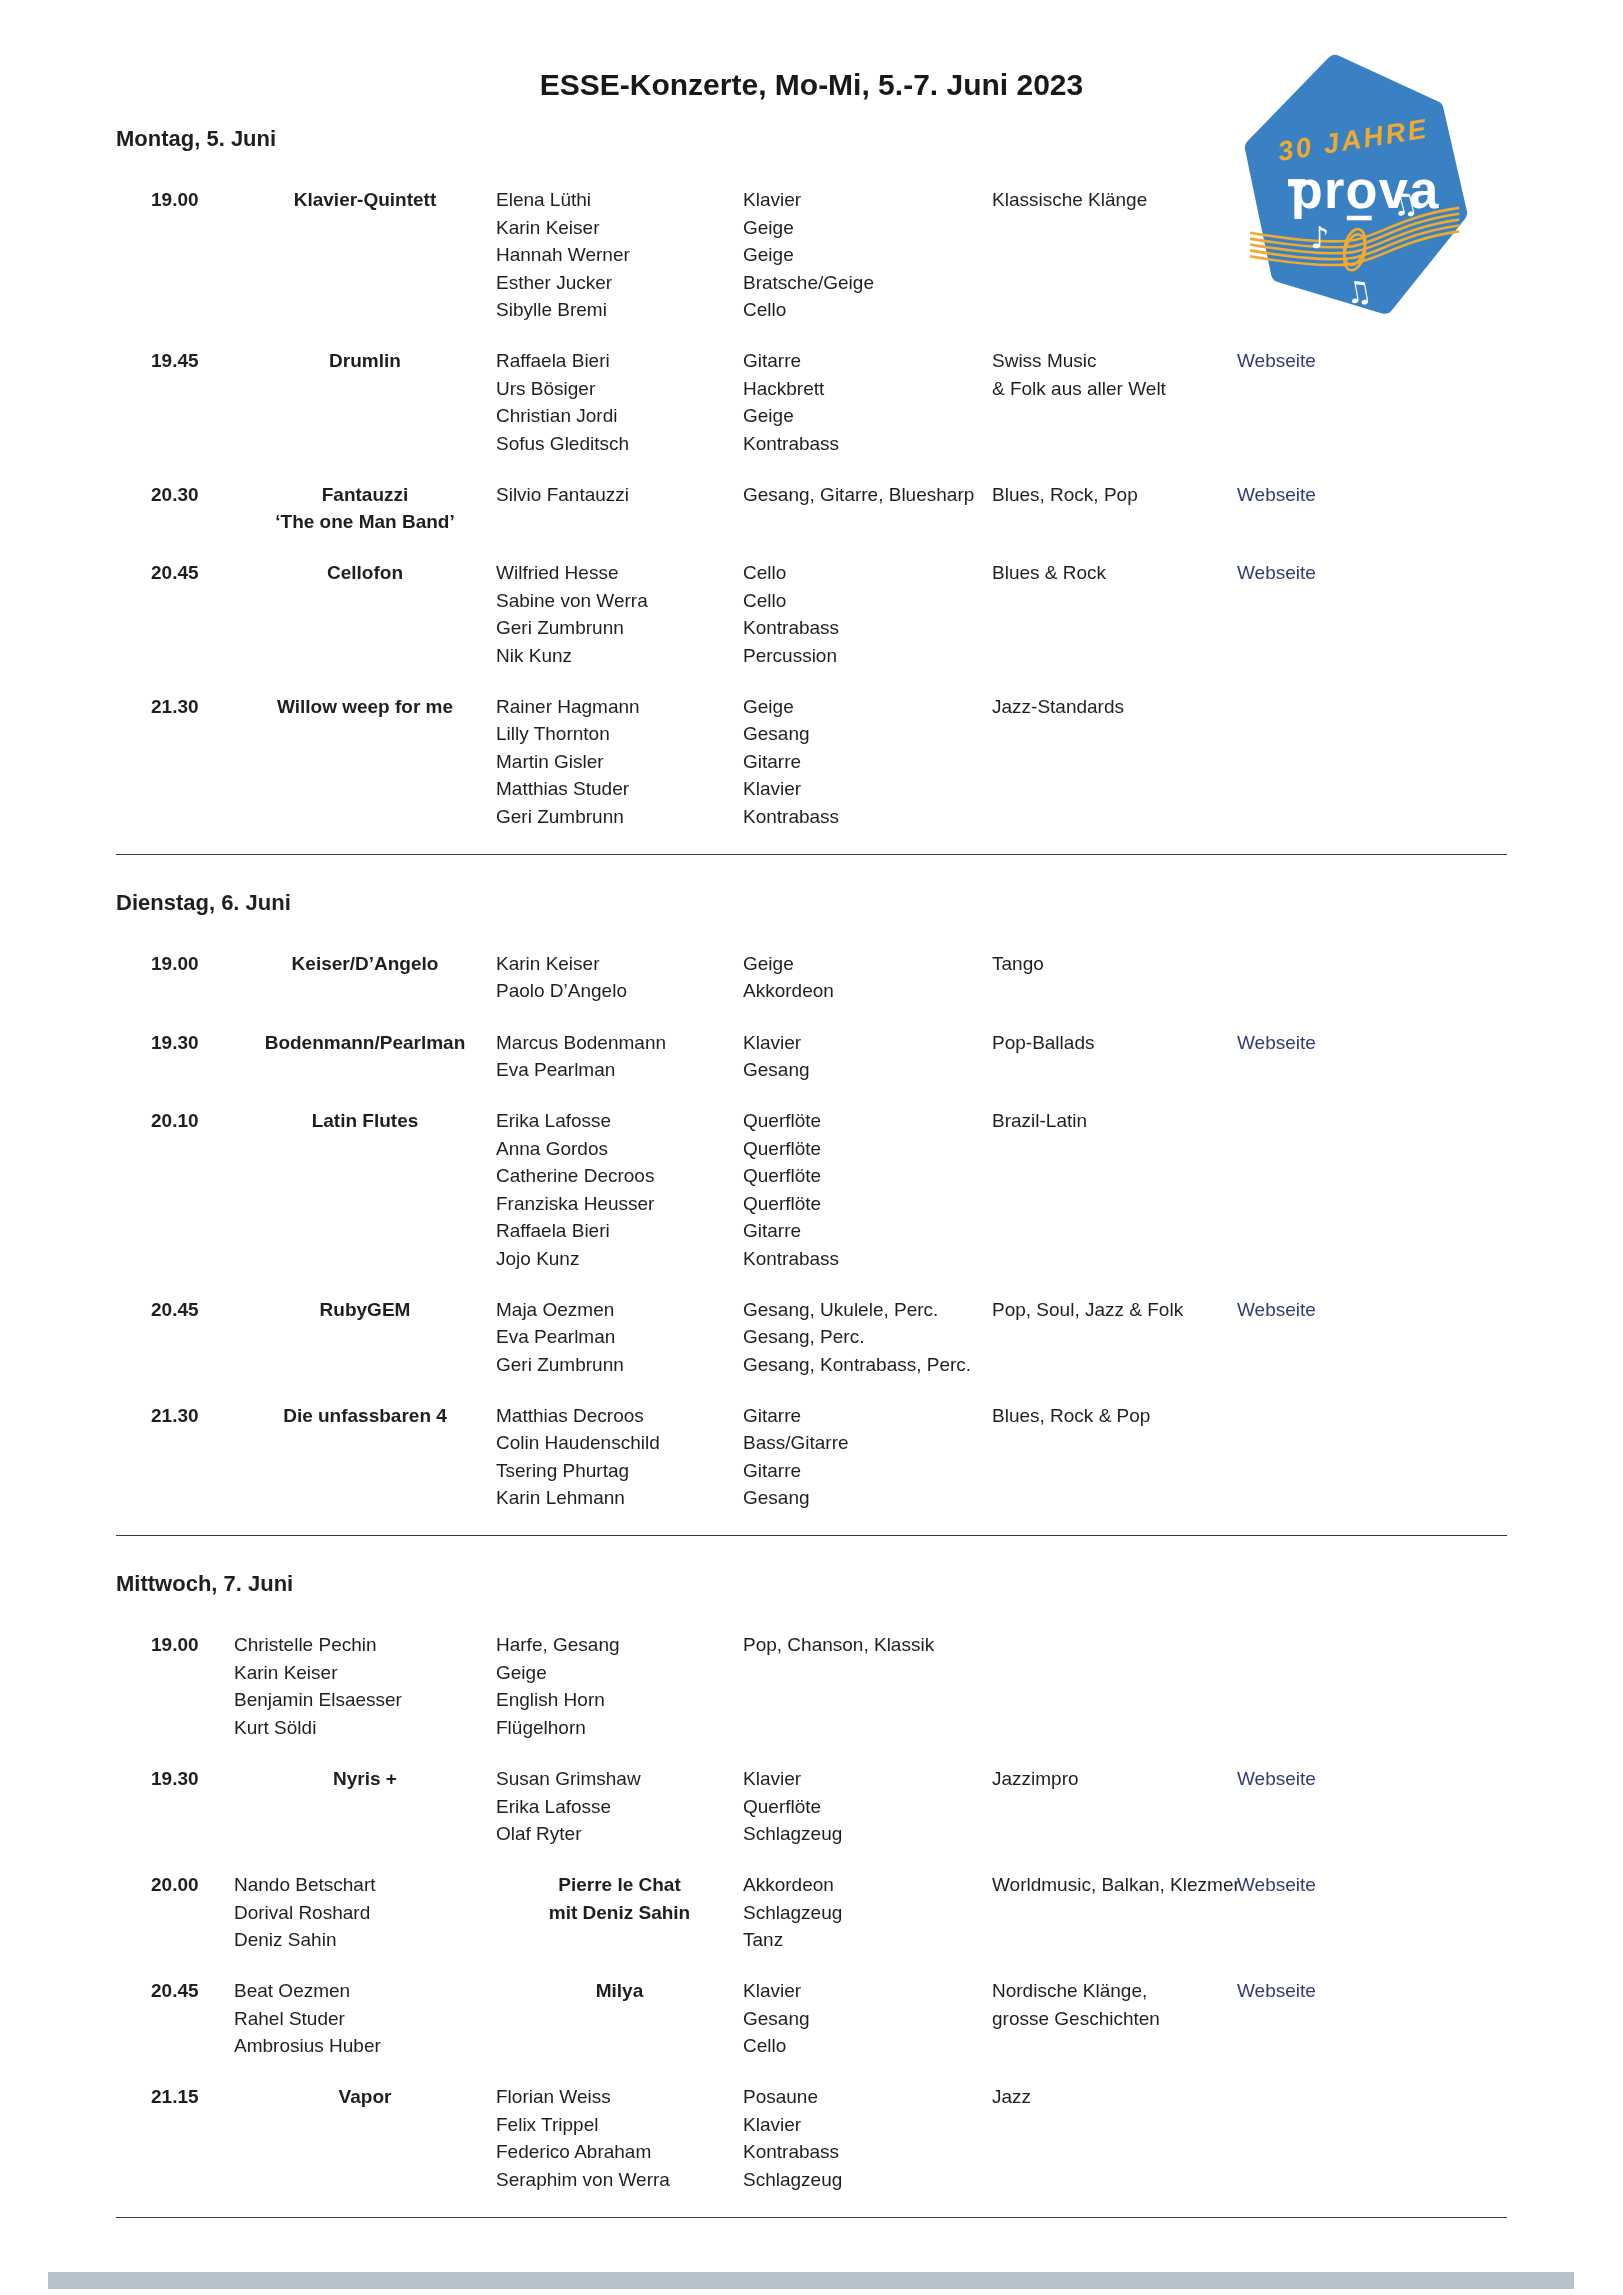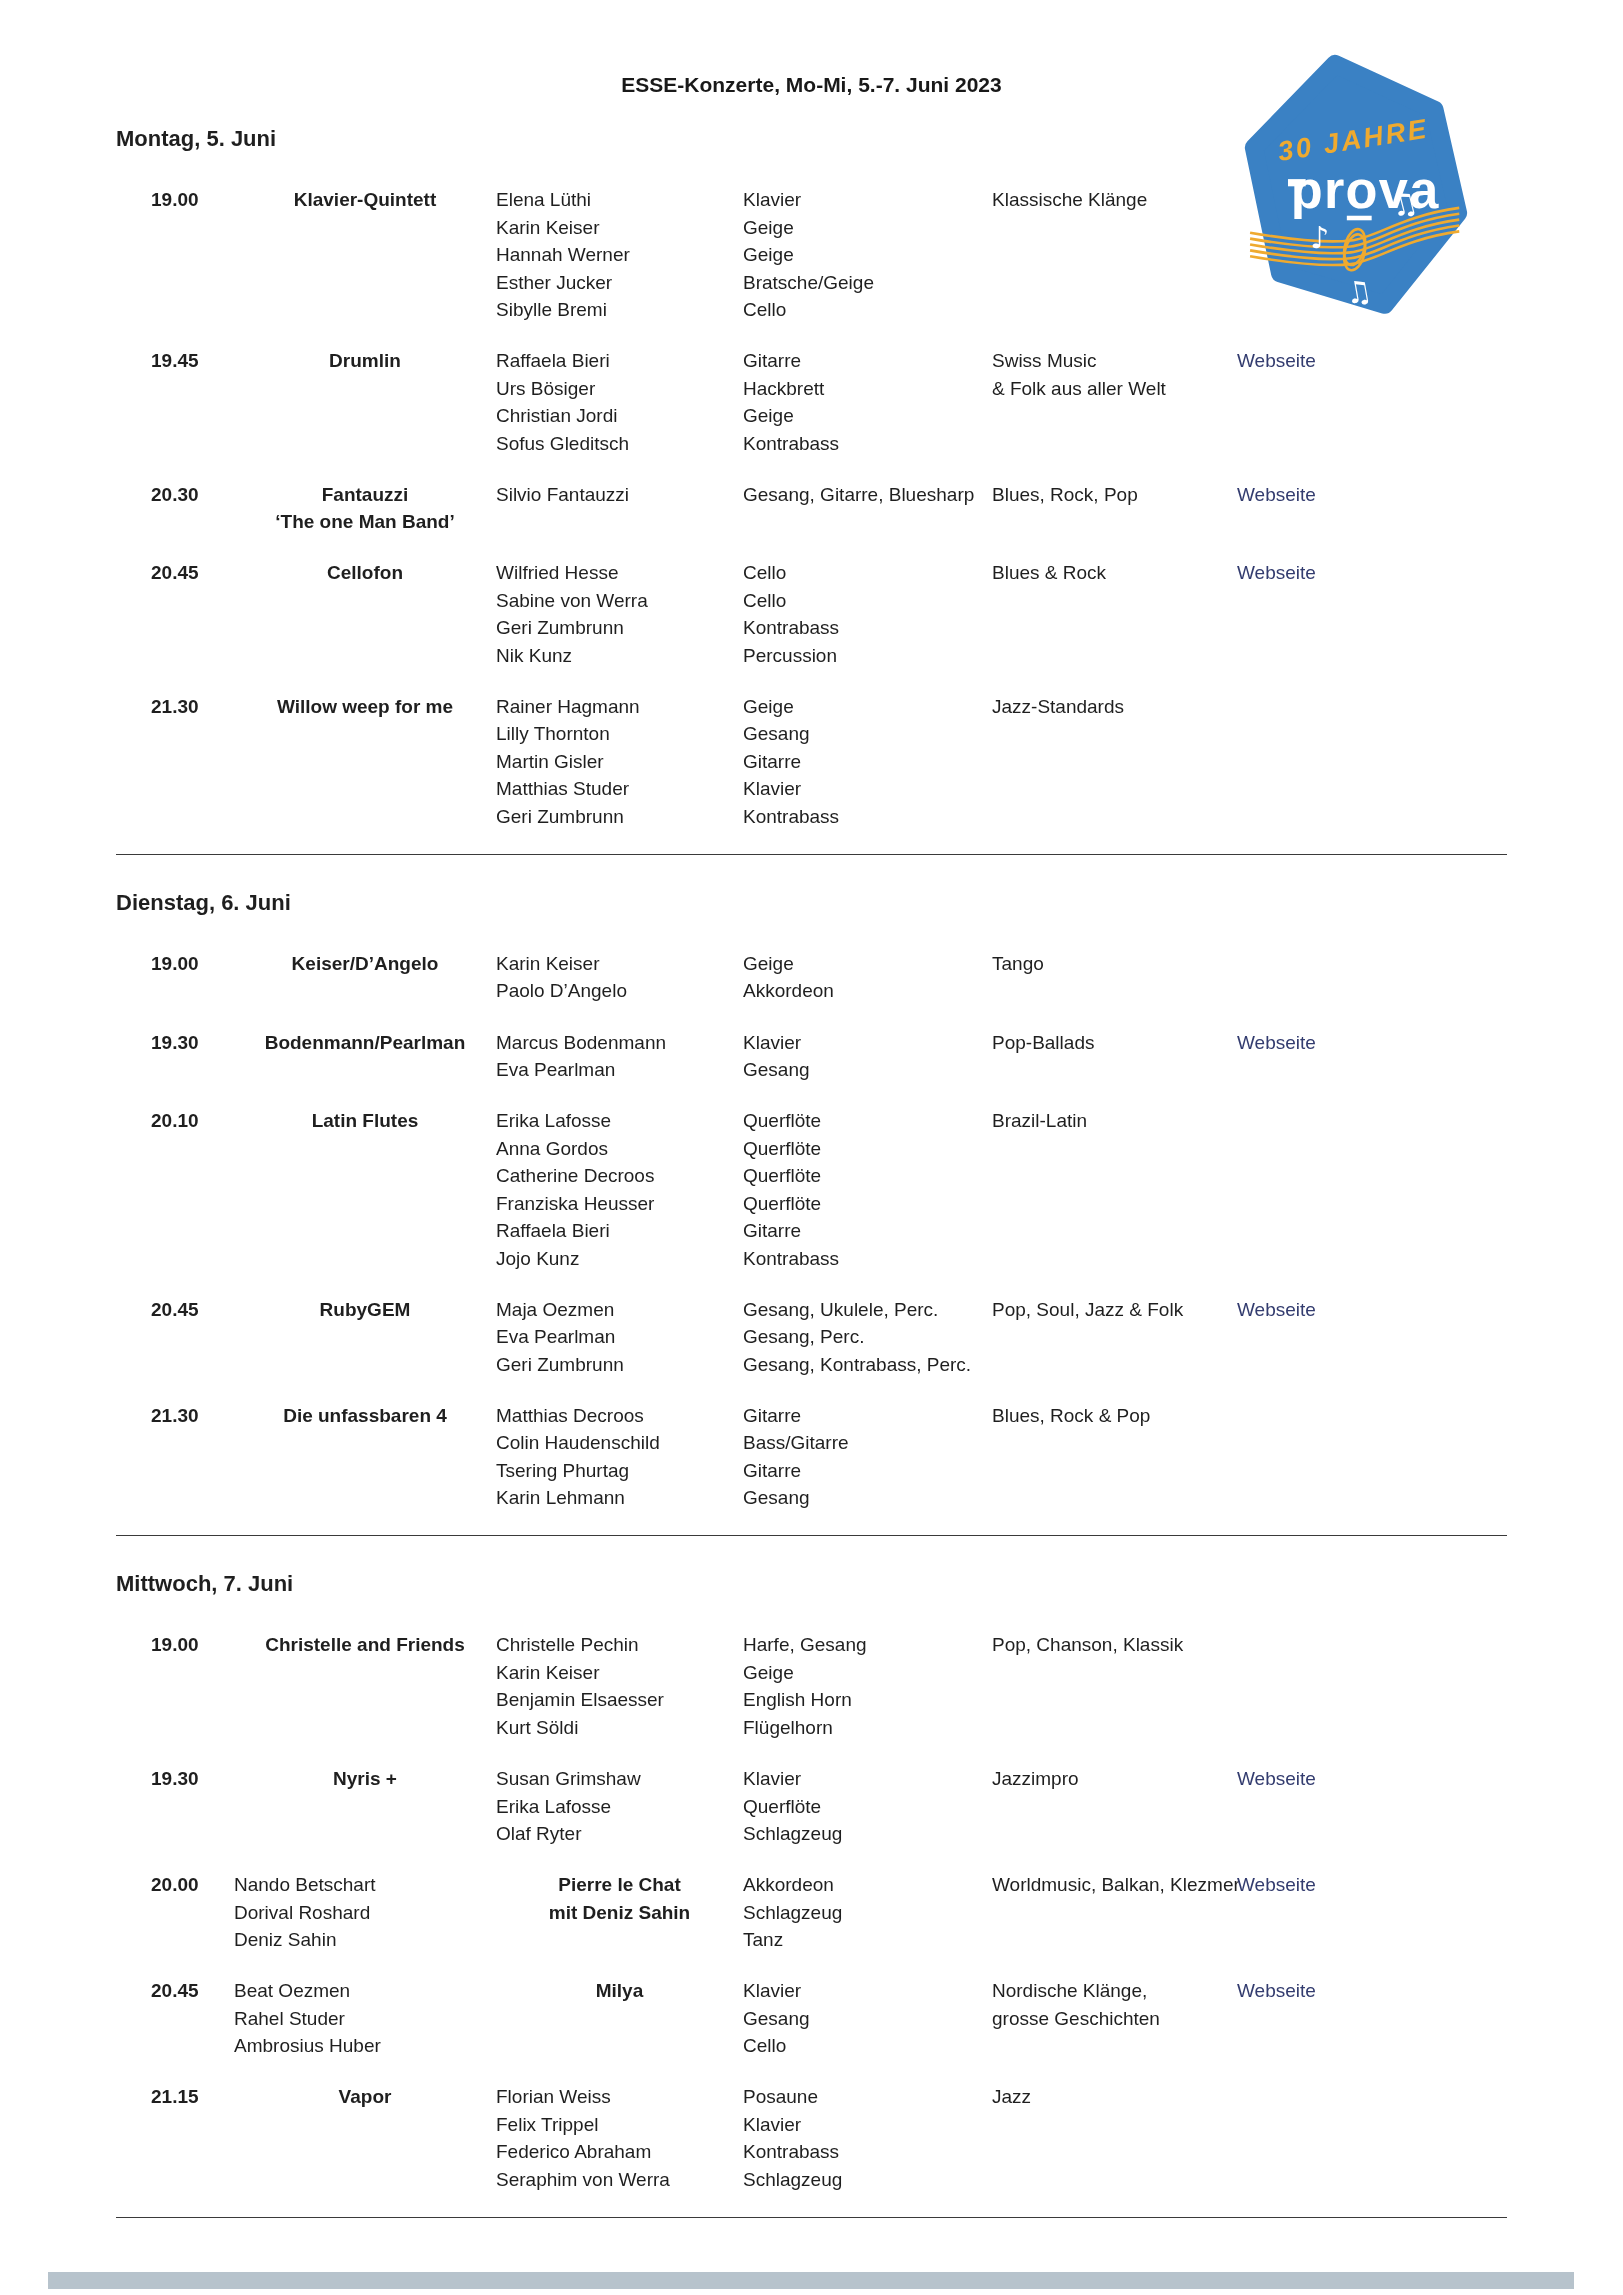--- a/index.html
+++ b/index.html
@@ -3,21 +3,21 @@
 <meta charset="utf-8">
 <style>
   html,body{margin:0;padding:0;}
   body{
     width:1623px;height:2295px;position:relative;overflow:hidden;
     background:#ffffff;color:#1f1f1f;
     font-family:"Liberation Sans",sans-serif;
   }
   .page-title{
     padding-top:67px;text-align:center;
-    font-size:21px;font-weight:700;line-height:35px;color:#191919;
+    font-size:30px;font-weight:700;line-height:35px;color:#191919;
   }
   .schedule{margin:22px 0 0 116px;width:1391px;}
   .day-title{font-size:22px;font-weight:700;line-height:29px;margin:0 0 33px 0;}
   .event-row{
     display:grid;
     grid-template-columns:118px 262px 247px 249px 245px 270px;
     margin-bottom:23.6px;
     font-size:19px;line-height:27.5px;
   }
   .col{white-space:nowrap;}
@@ -279,23 +279,20 @@
           <div class="line">Blues, Rock &amp; Pop</div>
         </div>
         <div class="col col-web"></div>
       </div>
     </section>
     <div class="divider"></div>
     <section class="day-section">
       <div class="day-title">Mittwoch, 7. Juni</div>
       <div class="event-row">
         <div class="col col-time"><span class="time-text">19.00</span></div>
-        <div class="col col-band">
-          <div class="band-line">Christelle and Friends</div>
-        </div>
         <div class="col col-names">
           <div class="line">Christelle Pechin</div>
           <div class="line">Karin Keiser</div>
           <div class="line">Benjamin Elsaesser</div>
           <div class="line">Kurt Söldi</div>
         </div>
         <div class="col col-instruments">
           <div class="line">Harfe, Gesang</div>
           <div class="line">Geige</div>
           <div class="line">English Horn</div>

